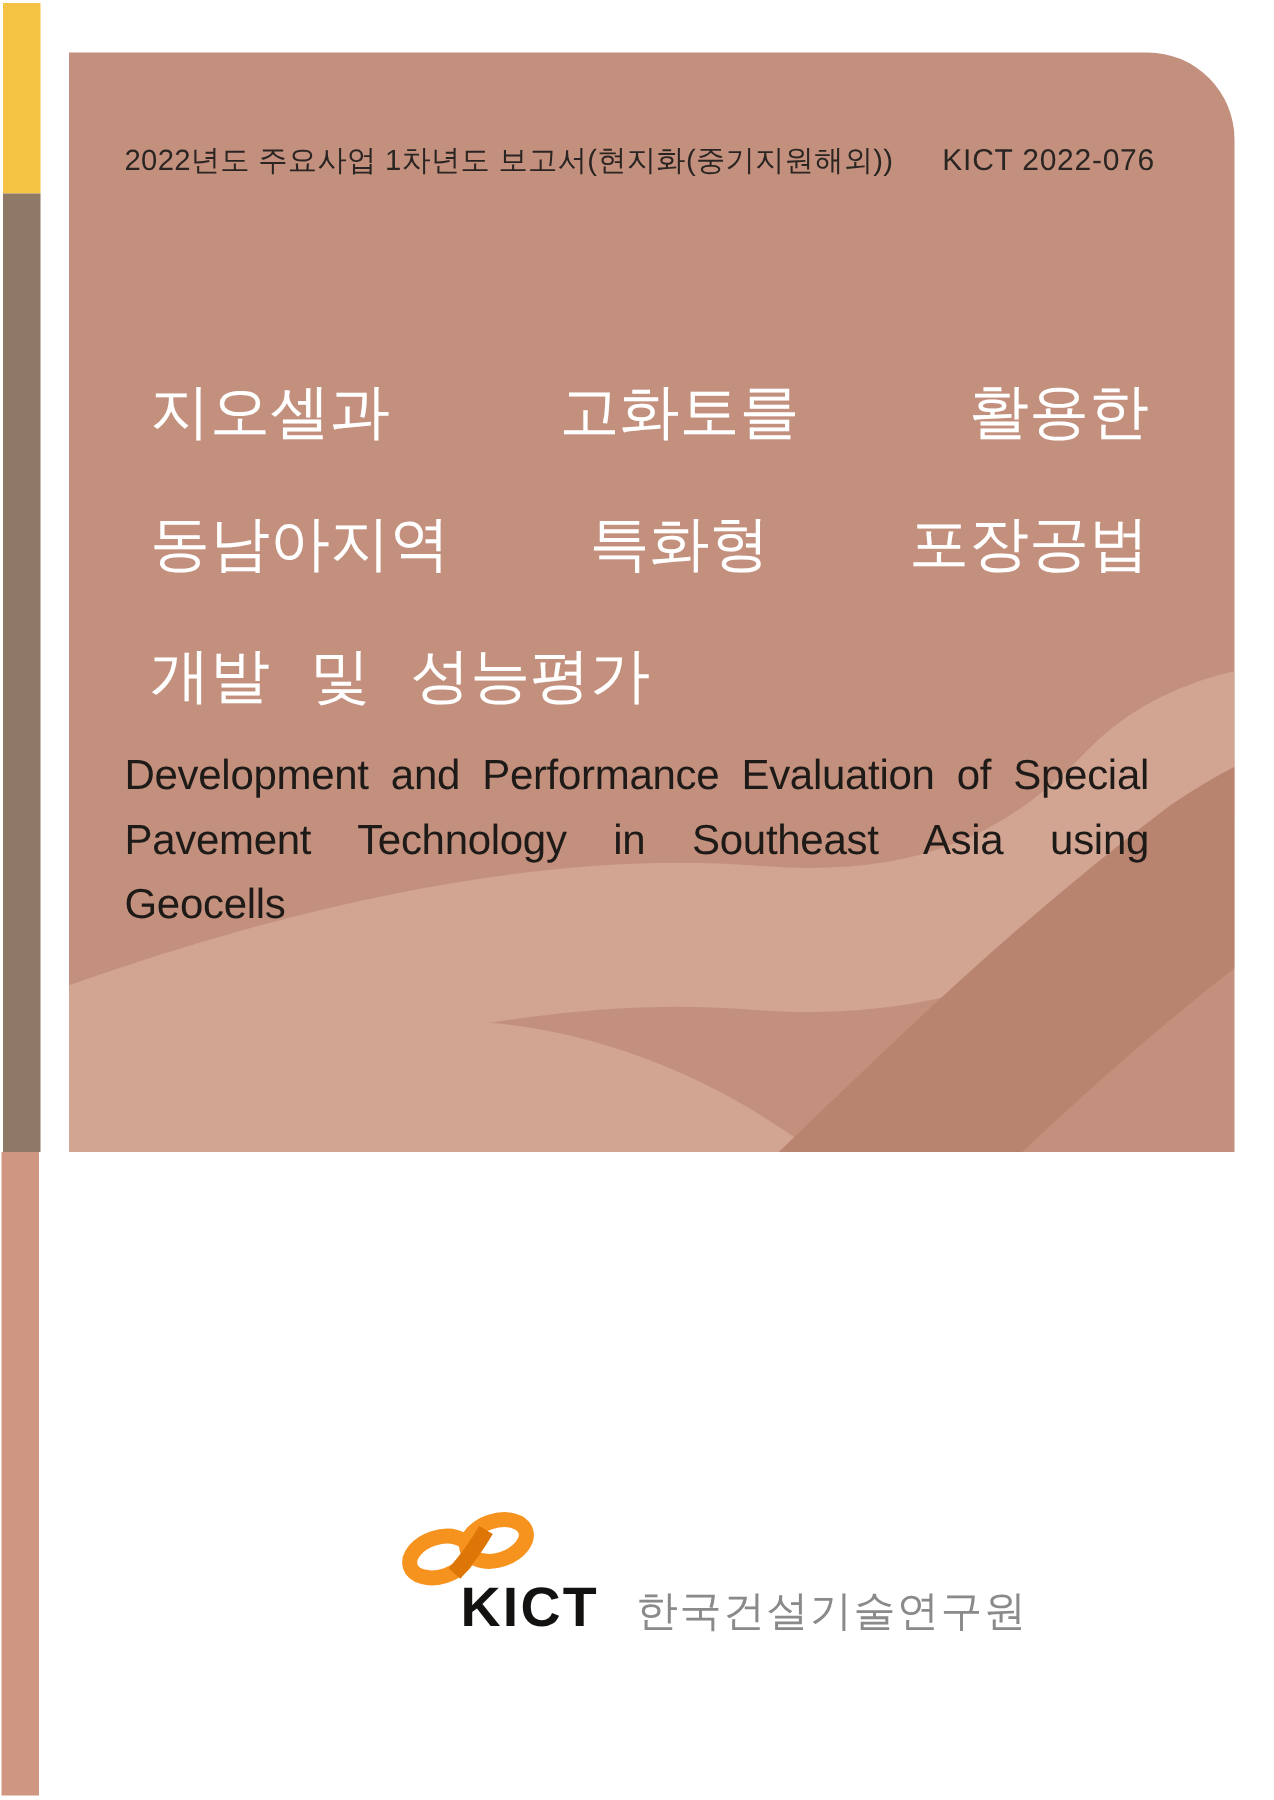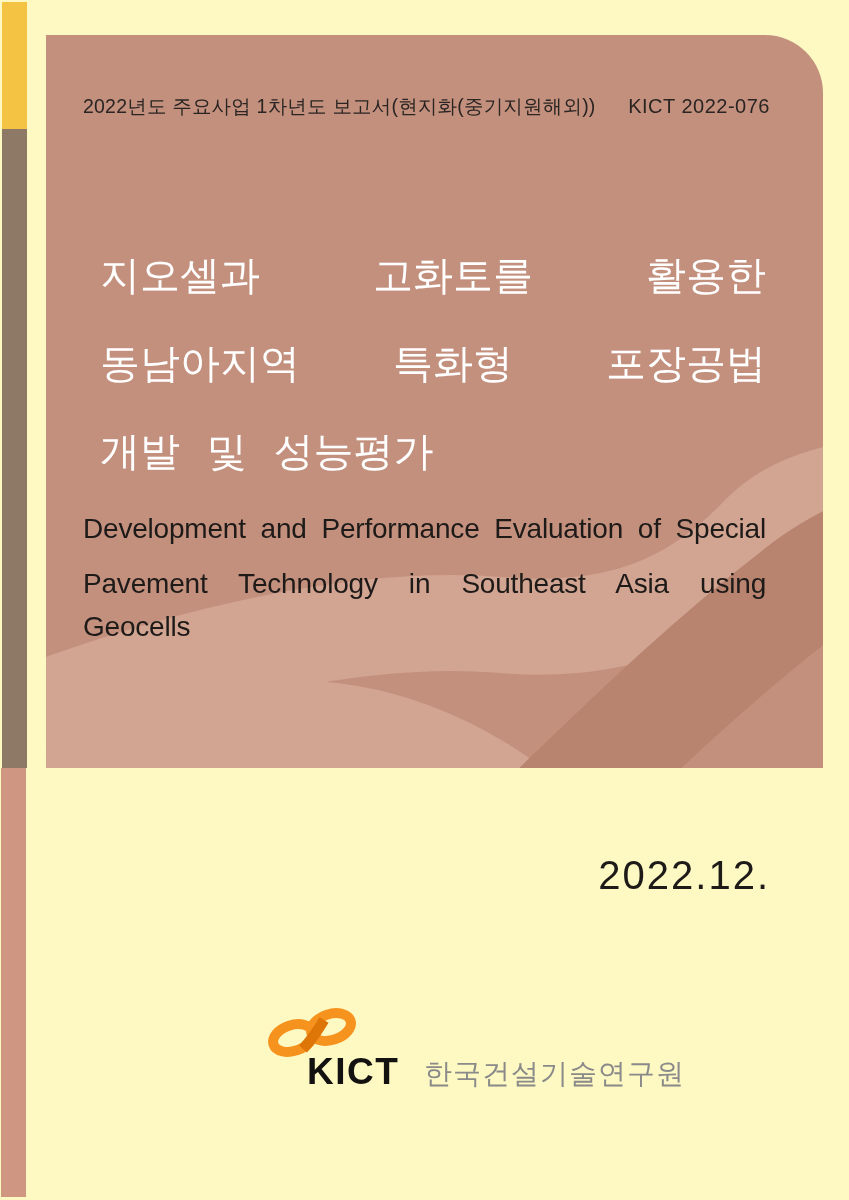--- a/index.html
+++ b/index.html
@@ -3,21 +3,21 @@
 <meta charset="utf-8">
 <style>
   html,body{margin:0;padding:0;}
   body{
     background:#e9e4de;
     font-family:"Liberation Sans","DejaVu Sans",sans-serif;
   }
   .page{
     position:relative;
     width:849px;height:1200px;
-    background:#fef9c3;
+    background:#ffffff;
     overflow:hidden;
     text-decoration:underline;
   }
   
   .rail{position:absolute;left:2px;width:25px;}
   .rail-yellow{top:2px;height:127px;background:#f5c344;}
   .rail-brown{top:129px;height:639px;background:#8e7967;}
   .rail-salmon{left:1px;top:768px;height:429px;background:#cf9682;}
   
   .panel{
@@ -47,21 +47,21 @@
   }
   .title-ko .line{white-space:nowrap;}
   .just{text-align:justify;text-align-last:justify;white-space:normal;}
   
   .title-en{
     position:absolute;left:37px;right:57px;top:460px;
     color:#1d1a18;
     font-size:28px;line-height:43px;letter-spacing:-0.2px;
     word-spacing:6px;
   }
-  .title-en .line{white-space:nowrap;margin-top:12px;}
+  .title-en .line{white-space:nowrap;}
   .title-en .just{white-space:normal;}
   
   .pub-date{
     position:absolute;right:79px;top:853px;
     font-size:40px;line-height:44px;color:#1d1a18;
     letter-spacing:2px;font-weight:400;
   }
   
   .logo-symbol{position:absolute;left:266px;top:1008px;width:99px;height:52px;}
   .logo-kict{
@@ -107,21 +107,20 @@
       <div class="line">개발 및 성능평가</div>
     </div>
 
     <div class="title-en">
       <div class="line just">Development and Performance Evaluation of Special</div>
       <div class="line just">Pavement Technology in Southeast Asia using Geocells</div>
     </div>
 
   </div>
 
-  <div class="pub-date">2022.12.</div>
 
   <svg class="logo-symbol" viewBox="0 0 99 52" aria-hidden="true">
     <ellipse cx="27" cy="30" rx="20.5" ry="13" fill="none" stroke="#f6921e" stroke-width="10" transform="rotate(-18 27 30)"></ellipse>
     <ellipse cx="65" cy="19" rx="20.5" ry="13" fill="none" stroke="#f6921e" stroke-width="10" transform="rotate(-18 65 19)"></ellipse>
     <path d="M 37 41 C 45 32, 51 24, 58 12" fill="none" stroke="#dd7606" stroke-width="10.5"></path>
   </svg>
   <div class="logo-kict">KICT</div>
   <div class="logo-inst">한국건설기술연구원</div>
 
 </div>

